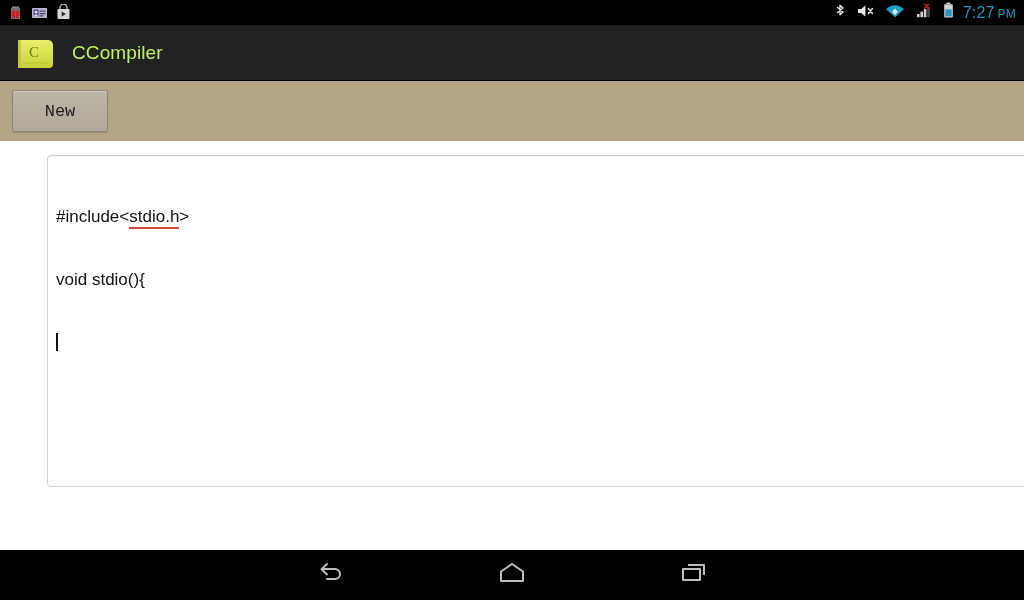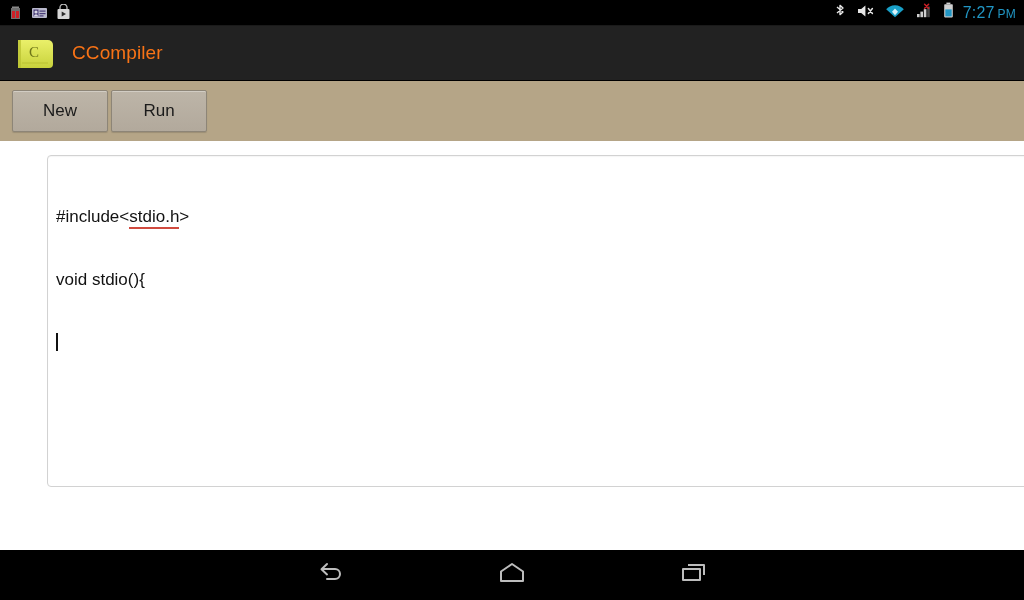--- a/index.html
+++ b/index.html
@@ -33,36 +33,36 @@
 
   
   .action-bar {
     position:absolute; left:0; top:26px; width:1024px; height:55px;
     background:#222222;
     display:flex; align-items:center;
     border-bottom:1px solid #000;
   }
   .app-icon { margin-left:14px; width:44px; height:38px; position:relative; display:block; }
   .app-title {
-    color:#f97316; font-size:19px; margin-left:14px; letter-spacing:.1px;
+    color:#bef264; font-size:19px; margin-left:14px; letter-spacing:.1px;
   }
 
   
   .toolbar {
     position:absolute; left:0; top:81px; width:1024px; height:60px;
     background:#b5a587;
     display:flex; align-items:center; gap:3px; padding-left:12px;
   }
   .tb-btn {
     width:96px; height:42px;
     background:linear-gradient(#bdb5a8, #b2a99c);
     border:1px solid #8d8577;
     border-radius:2px;
     color:#1b1b1b; font-size:17px;
-    font-family:Liberation Sans, sans-serif;
+    font-family:Liberation Mono, monospace;
     display:flex; align-items:center; justify-content:center;
     box-shadow:inset 0 1px 0 rgba(255,255,255,.33), 0 1px 1px rgba(0,0,0,.14);
     cursor:pointer; user-select:none;
   }
 
   
   .editor-wrap { position:absolute; left:0; top:141px; width:1024px; height:409px; background:#fff; }
   .editor {
     position:absolute; left:15px; top:14px;
     width:993px; height:332px;
@@ -192,23 +192,20 @@
         <text x="20" y="20" font-family="Liberation Serif, serif" font-size="15" fill="#6e7518" text-anchor="middle" dominant-baseline="middle">C</text>
       </svg>
     </span>
     <span class="app-title">CCompiler</span>
   </div>
 
   <div class="toolbar">
     <div class="tb-btn">
       <span>New</span>
     </div>
-    <div class="tb-btn">
-      <span>Run</span>
-    </div>
   </div>
 
   <div class="editor-wrap">
     <div class="editor">
       <div class="code">
         <div class="line"><span>#include&lt;</span><span class="misspell">stdio.h</span><span>&gt;</span></div>
         <div class="line"><span>void stdio(){</span></div>
         <div class="line"><span class="caret"></span></div>
       </div>
     </div>

